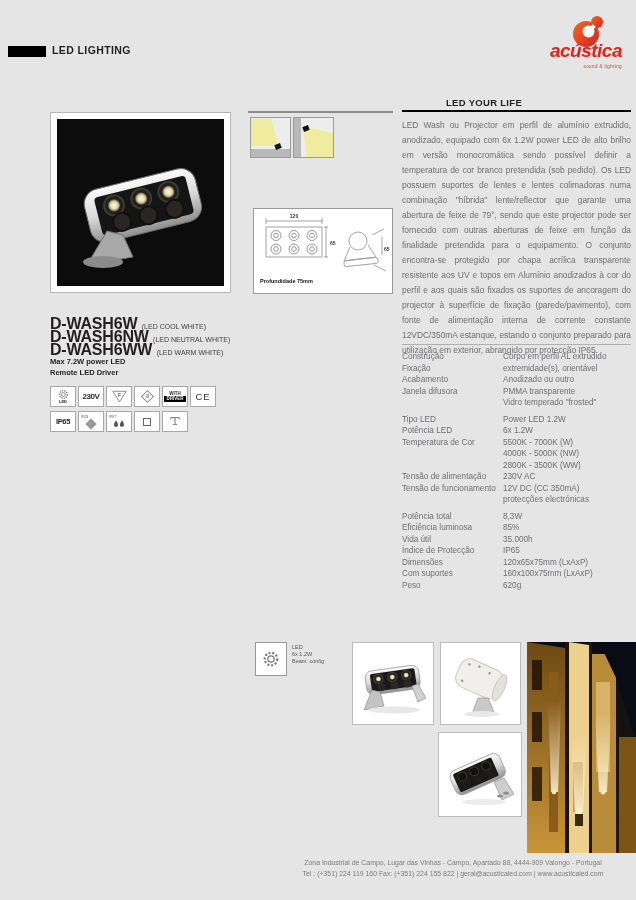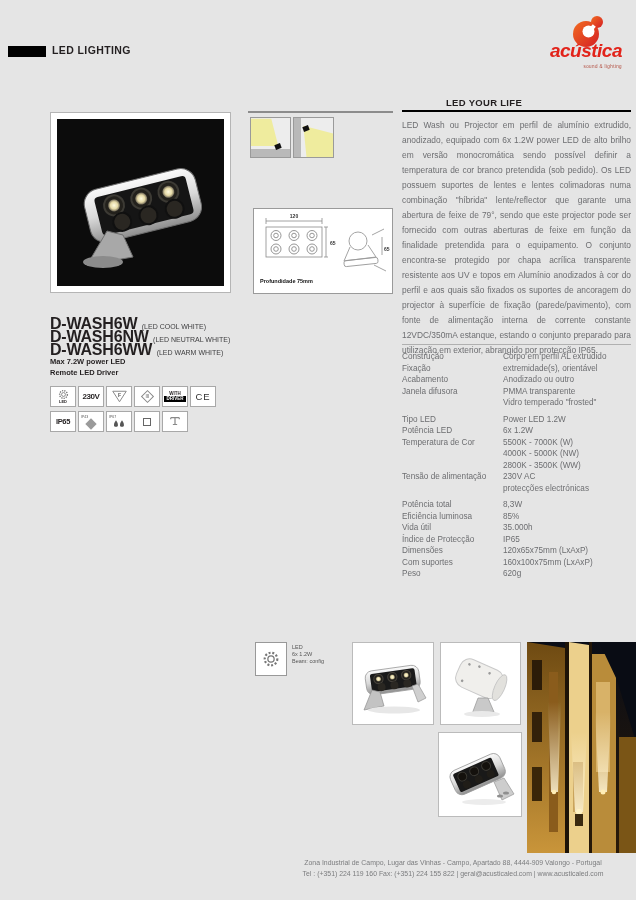--- a/index.html
+++ b/index.html
@@ -302,20 +302,24 @@
         <span class="spec-label"></span>
         <span class="spec-value">4000K - 5000K (NW)</span>
       </div>
     <div class="spec-row">
         <span class="spec-label"></span>
         <span class="spec-value">2800K - 3500K (WW)</span>
       </div>
     <div class="spec-row">
         <span class="spec-label">Tensão de alimentação</span>
         <span class="spec-value">230V AC</span>
+      </div>
+    <div class="spec-row">
+        <span class="spec-label">Tensão de funcionamento</span>
+        <span class="spec-value">12V DC (CC 350mA)</span>
       </div>
     <div class="spec-row">
         <span class="spec-label"></span>
         <span class="spec-value">protecções electrónicas</span>
       </div>
     <div class="spec-row gap">
         <span class="spec-label">Potência total</span>
         <span class="spec-value">8,3W</span>
       </div>
     <div class="spec-row">

